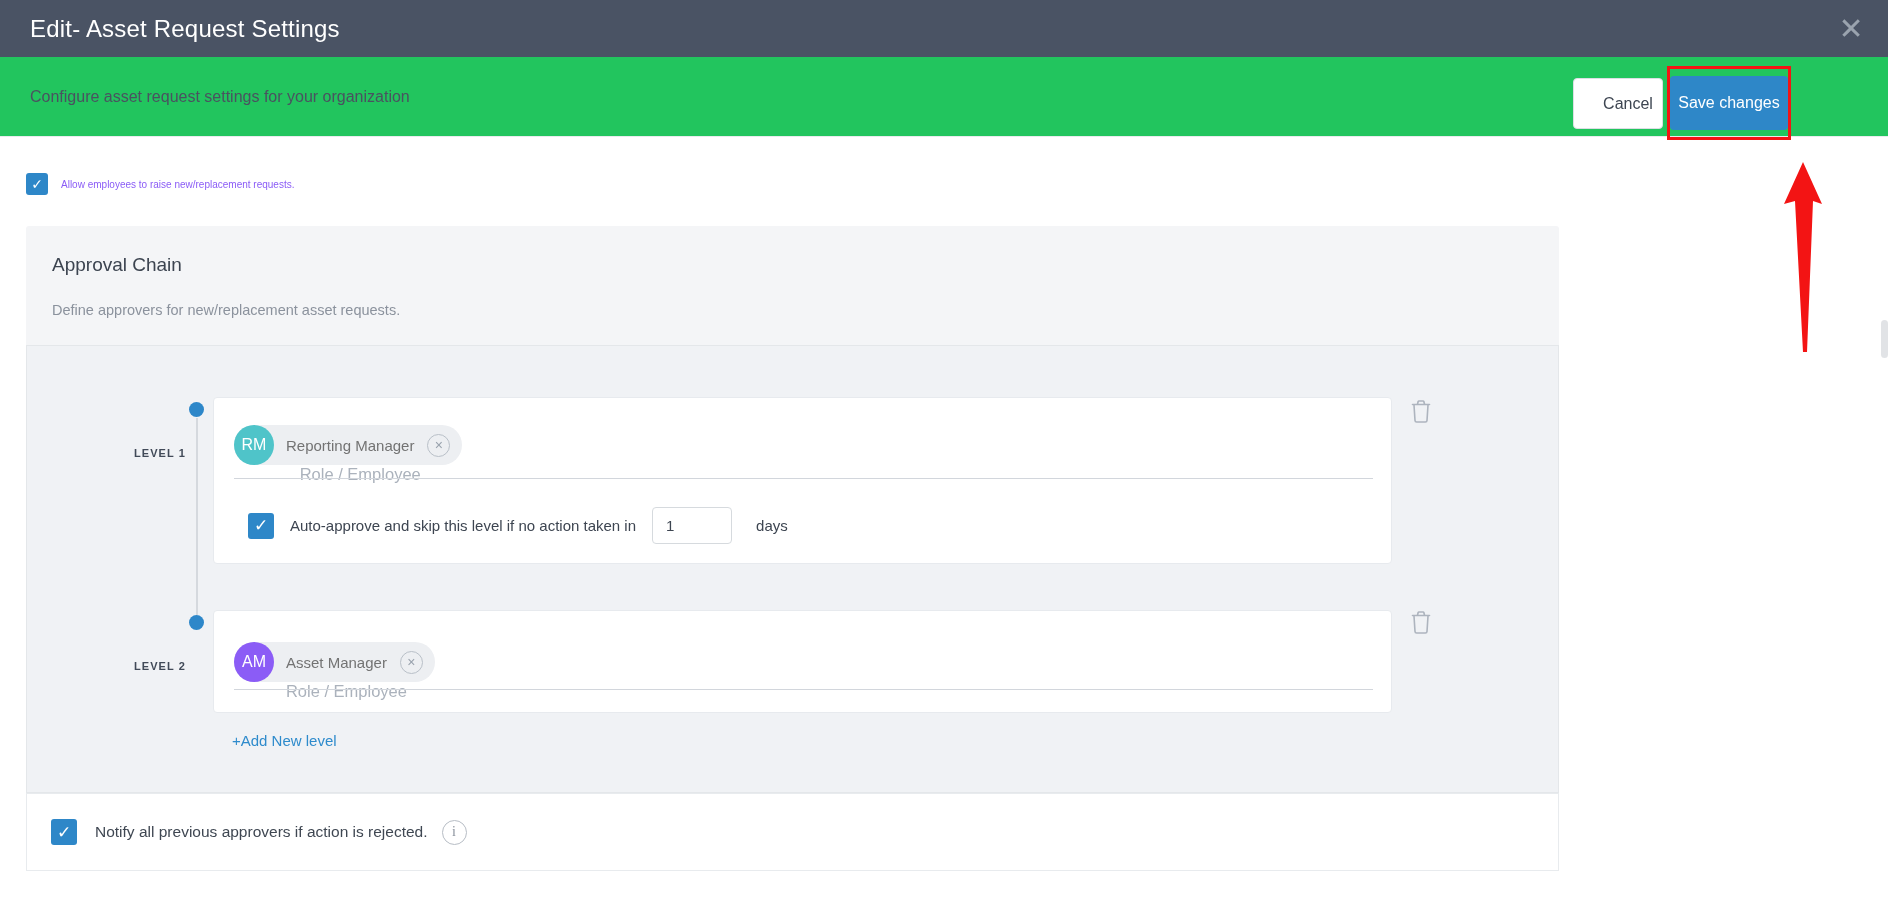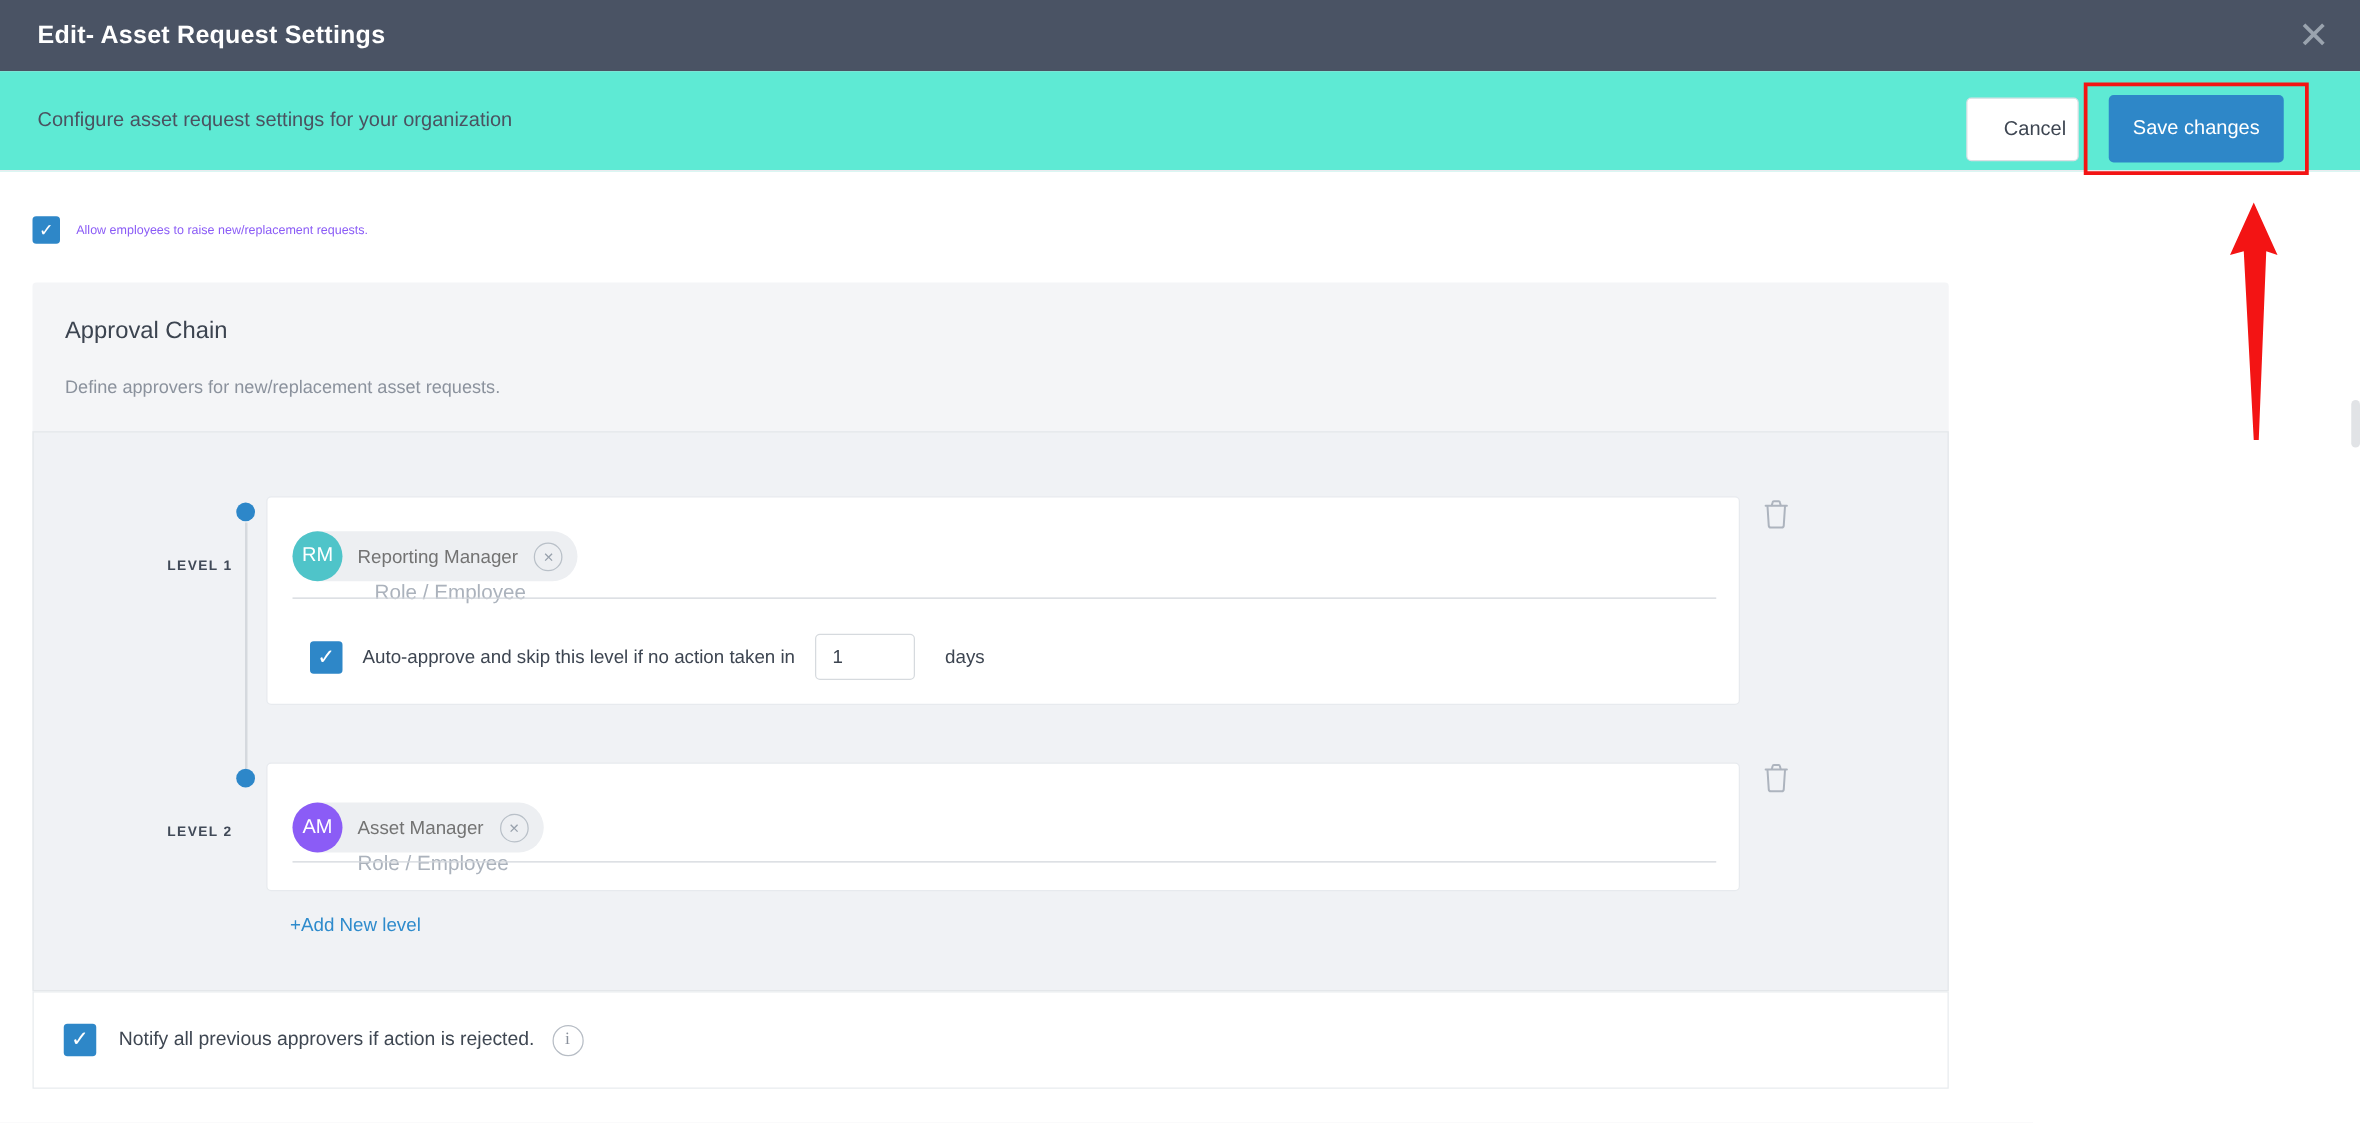--- a/index.html
+++ b/index.html
@@ -8,46 +8,46 @@
     font-family:"Liberation Sans","DejaVu Sans",sans-serif;
     background:#ffffff; color:#3d4551; position:relative; overflow:hidden;
   }
   .abs { position:absolute; }
 
   
   .modal-header {
     left:0; top:0; width:1888px; height:57px;
     background:#4a5364; display:flex; align-items:center;
   }
-  .modal-title { color:#ffffff; font-size:20px; font-weight:700; margin-left:30px; letter-spacing:.2px; }
+  .modal-title { color:#ffffff; font-size:24px; font-weight:400; margin-left:30px; letter-spacing:.2px; }
   .close-btn {
     position:absolute; right:12px; top:0; width:50px; height:57px;
     display:flex; align-items:center; justify-content:center;
     color:#9aa3ae; font-size:30px; font-weight:300; cursor:pointer; line-height:1;
   }
 
   
   .action-bar {
-    left:0; top:57px; width:1888px; height:80px; background:#5eead4;
+    left:0; top:57px; width:1888px; height:80px; background:#22c55e;
     border-bottom:1px solid #e9ebee;
   }
   .action-subtitle {
     position:absolute; left:30px; top:0; height:80px; display:flex; align-items:center;
     font-size:16px; color:#4a5260;
   }
   .btn {
     display:flex; align-items:center; justify-content:center;
     font-size:16px; border-radius:4px; cursor:pointer;
   }
   .btn-cancel {
     left:1573px; top:78px; width:90px; height:51px;
     background:#ffffff; border:1px solid #dcdfe4; color:#3d4551;padding-left:20px;
   }
   .save-annotation {
-    left:1667px; top:66px; width:180px; height:74px;
+    left:1667px; top:66px; width:124px; height:74px;
     border:3px solid #f31414; display:flex; align-items:center; justify-content:center;
     pointer-events:none;
   }
   .btn-save {
     width:140px; height:54px; background:#2e87c8; color:#ffffff; border:none;
     pointer-events:auto;
   }
 
   
   .checkbox {

